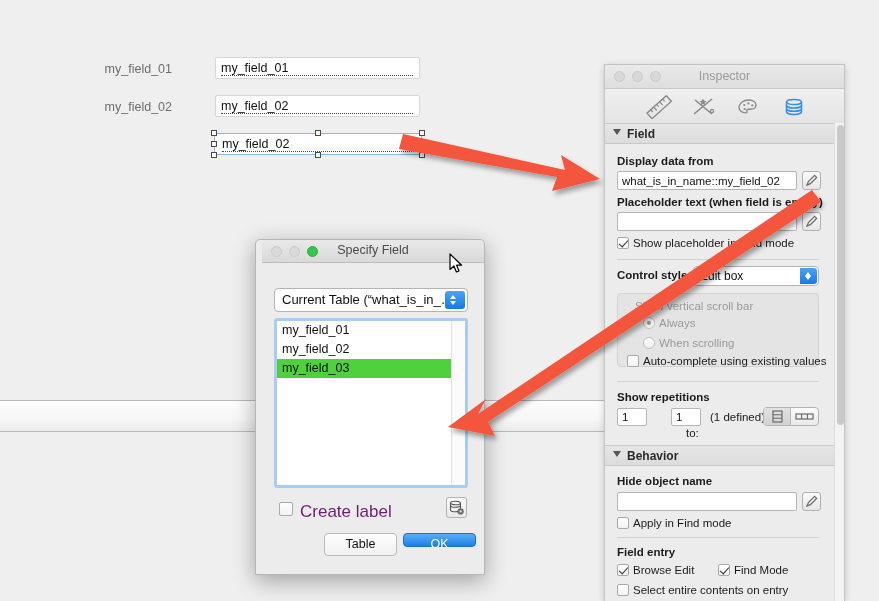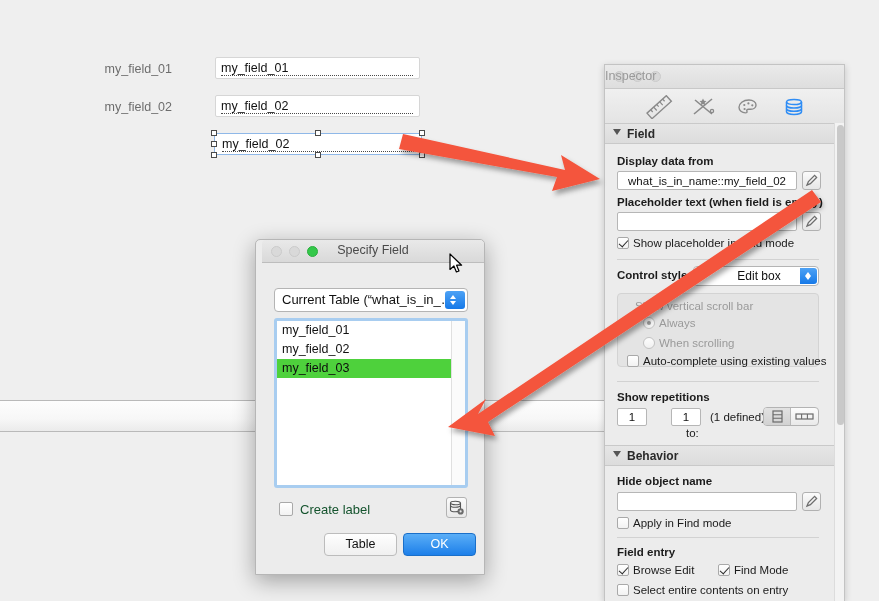--- a/index.html
+++ b/index.html
@@ -81,34 +81,34 @@
     overflow:hidden;
   }
   #insp-title{
     height:23px;
     background:linear-gradient(to bottom,#eaeaea,#dedede);
     border-bottom:1px solid #c8c8c8;
     position:relative;
   }
   #insp-title .ttl{
     position:absolute;left:0;right:0;top:4px;
-    text-align:left;font-size:12.5px;color:#9a9a9a;
+    text-align:center;font-size:12.5px;color:#9a9a9a;
   }
   .traffic{
     position:absolute;top:6px;width:11px;height:11px;border-radius:50%;
     background:#d8d8d8;border:1px solid #cbcbcb;box-sizing:border-box;
   }
   #insp-tabs{
     height:34px;
     background:linear-gradient(to bottom,#f0f0f0,#e4e4e4);
     border-bottom:1px solid #c6c6c6;
     position:relative;
   }
   .insp-tab{position:absolute;top:6px;width:34px;height:24px;}
-  .insp-body{position:absolute;left:0;top:58px;width:241px;height:479px;overflow:hidden;background:#ececec;text-align:center;}
+  .insp-body{position:absolute;left:0;top:58px;width:241px;height:479px;overflow:hidden;background:#ececec;}
   .sec-head{
     height:19px;background:linear-gradient(to bottom,#e6e6e6,#dcdcdc);
     border-top:1px solid #c9c9c9;border-bottom:1px solid #c9c9c9;
     position:relative;
   }
   .sec-head .tri{position:absolute;left:8px;top:5px;width:0;height:0;
     border-left:4.5px solid transparent;border-right:4.5px solid transparent;border-top:6px solid #555;}
   .sec-head .sec-lbl{position:absolute;left:22px;top:2.5px;font-size:12px;font-weight:bold;color:#2a2a2a;}
   .f-lbl{font-size:11.5px;font-weight:bold;color:#1b1b1b;}
   .f-plain{font-size:11.5px;color:#1b1b1b;}
@@ -408,36 +408,36 @@
   <div class="listbox" style="left:18px;top:78px;width:194px;height:170px;">
     <div class="inner">
       <div class="lrow" style="top:0px;">my_field_01</div>
       <div class="lrow" style="top:19px;">my_field_02</div>
       <div class="lrow sel" style="top:38px;">my_field_03</div>
       <div class="lscroll"></div>
     </div>
   </div>
 
   <div class="cbx" style="left:23px;top:262px;width:14px;height:14px;"></div>
-  <div class="abs" style="left:44px;top:262px;font-size:13px;color:#14532d;">Create label</div>
+  <div class="abs" style="left:44px;top:262px;font-size:17px;color:#701a75;">Create label</div>
 
   <div class="icon-btn" style="left:190px;top:257px;">
     <svg width="19" height="19" viewBox="0 0 19 19">
       <g stroke="#555" stroke-width="1.1" fill="none">
         <ellipse cx="8.5" cy="5" rx="5" ry="1.8"></ellipse>
         <path d="M3.5 5v7c0 1 2.2 1.8 5 1.8s5-.8 5-1.8V5"></path>
         <path d="M3.5 7.4c0 1 2.2 1.8 5 1.8s5-.8 5-1.8"></path>
       </g>
       <circle cx="13.6" cy="13.4" r="3.1" fill="#6b6b6b"></circle>
       <circle cx="13.6" cy="13.4" r="1.1" fill="#e9e9e9"></circle>
     </svg>
   </div>
 
   <div class="btn" style="left:68px;top:293px;width:73px;height:23px;line-height:21px;">Table</div>
-  <div class="btn primary" style="left:147px;top:293px;width:73px;height:23px;line-height:21px;">OK</div>
+  <div class="btn primary" style="left:147px;top:293px;width:73px;height:14px;line-height:21px;">OK</div>
 </div>
 
 <svg id="arrows">
   <defs>
     <filter id="sh" x="-25%" y="-25%" width="160%" height="170%">
       <feDropShadow dx="2.5" dy="4" stdDeviation="2.6" flood-color="#000" flood-opacity="0.35"></feDropShadow>
     </filter>
   </defs>
 
   <g filter="url(#sh)">

